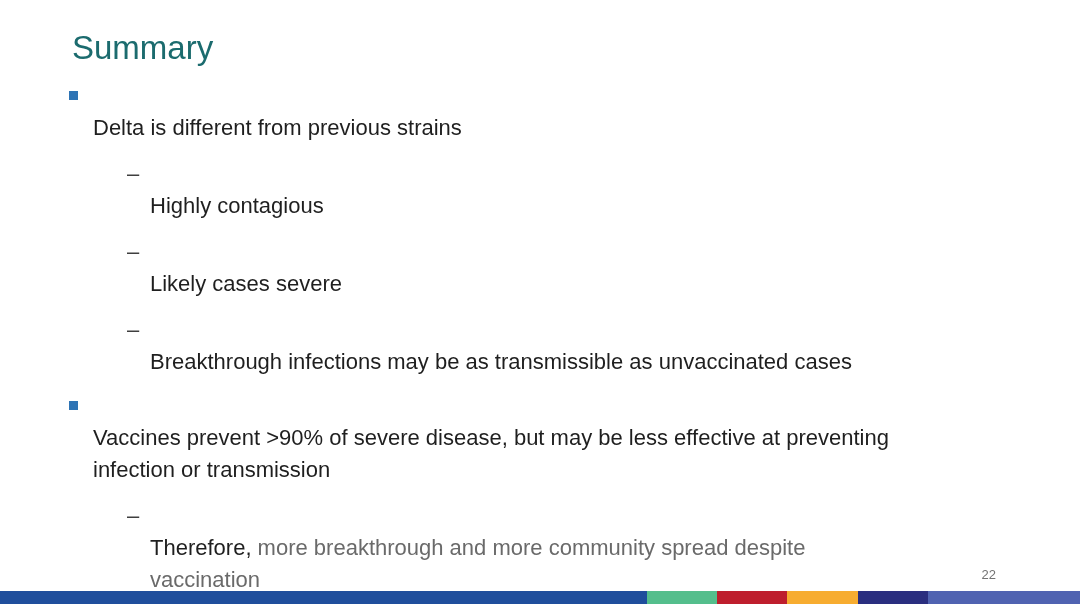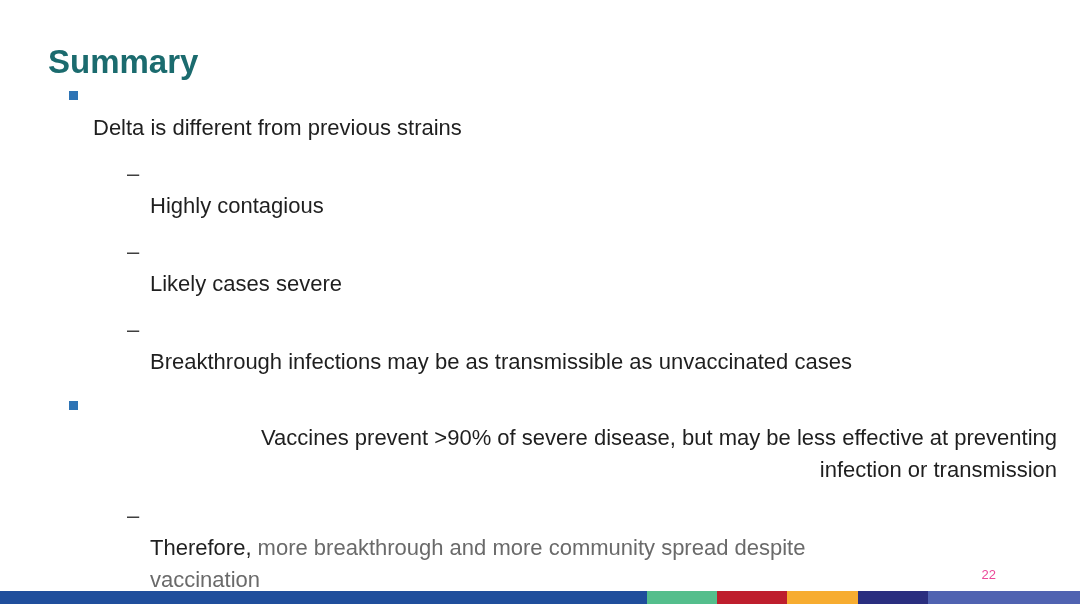--- a/index.html
+++ b/index.html
@@ -2,42 +2,42 @@
 <html><head>
 <meta charset="utf-8">
 <style>
   html,body { margin:0; padding:0; background:#e8e8e8; }
   .slide {
     position:relative; width:1080px; height:607px; background:#ffffff;
     font-family:"Liberation Sans", sans-serif; overflow:hidden;
     margin:0 auto;
   }
   .title {
-    position:absolute; left:48px; top:28px;
-    font-size:33px; line-height:40px; font-weight:bold;
-    color:#1B6B6E; letter-spacing:0px;margin-top:14px;
+    position:absolute; left:72px; top:28px;
+    font-size:33px; line-height:40px; font-weight:normal;
+    color:#1B6B6E; letter-spacing:0px;
   }
   .content {
     position:absolute; left:67px; top:80px; width:990px;
     font-size:22px; line-height:32px; color:#1F1F1F;
   }
   .l1 { position:relative; padding-left:26px; white-space:pre-line; }
   .l1 .sq {
     position:absolute; left:2px; top:11px; width:9px; height:9px;
     background:#2E74B5;
   }
   .l2 { position:relative; padding-left:83px; margin-top:14px; white-space:pre-line; }
   .l2 .dash {
     position:absolute; left:60px; top:0; color:#3F3F3F;
   }
-  .gap-top { margin-top:12px;text-align:right; }
+  .gap-top { margin-top:12px; }
   .muted { color:#6A6A6A; }
   .page-num {
     position:absolute; top:567px; right:84px;
-    font-size:13px; color:#ec4899;
+    font-size:13px; color:#737373;
   }
   .footer-bar {
     position:absolute; left:0; bottom:3px; height:13px; width:1080px;
     display:flex;
   }
   .footer-bar .seg { height:13px; }
   .seg-0 { width:647px; }
   .seg-1 { width:70px; }
   .seg-2 { width:70px; }
   .seg-3 { width:71px; }

